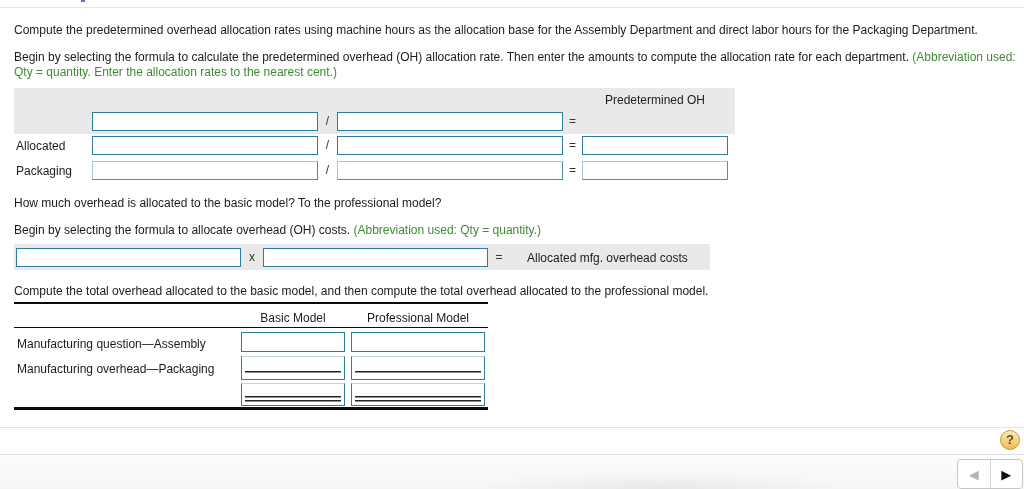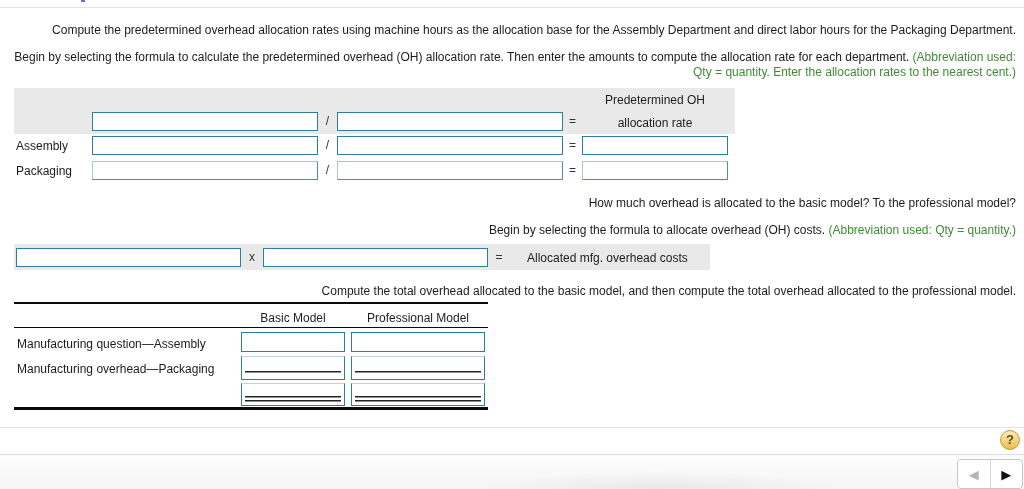--- a/index.html
+++ b/index.html
@@ -1,19 +1,19 @@
 <!DOCTYPE html>
 <html><head>
 <meta charset="utf-8">
 <style>
   html,body{margin:0;padding:0;background:#fff;}
   #page{position:relative;width:1024px;height:489px;background:#fff;overflow:hidden;
         font-family:"Liberation Sans",sans-serif;font-size:12px;color:#1c1c1c;}
   .hr{position:absolute;left:0;width:1024px;height:1px;background:#e4e4e4;}
-  .txt{position:absolute;line-height:15px;color:#1c1c1c;text-align:right;}
+  .txt{position:absolute;line-height:15px;color:#1c1c1c;}
   .green{color:#3f8b35;}
   .band{position:absolute;background:#e9e9e9;}
   .inp{position:absolute;box-sizing:border-box;border:1px solid #2e7d9c;background:#fff;
        height:19px;font:12px "Liberation Sans",sans-serif;padding:0 3px;outline:none;}
   .inp.lite{border-color:#a5c8d6 #4b8fa8;border-color:#a5c8d6 #4b90ab #4b90ab #a5c8d6;}
   .inp.lite-top{border-color:#bcd5e0 #2e7d9c #2e7d9c #2e7d9c;}
   .inp.u1{background-image:linear-gradient(#222,#222);background-repeat:no-repeat;
           background-size:calc(100% - 6px) 1.5px;background-position:3px calc(100% - 7px);}
   .inp.u2{background-image:linear-gradient(#222,#222),linear-gradient(#222,#222);
           background-repeat:no-repeat,no-repeat;
@@ -48,28 +48,27 @@
   <div class="txt" style="left:14px;top:23px;width:1002px">Compute the predetermined overhead allocation rates using machine hours as the allocation base for the Assembly Department and direct labor hours for the Packaging Department.</div>
 
   <div class="txt" style="left:14px;top:50px;width:1002px">
     <span>Begin by selecting the formula to calculate the predetermined overhead (OH) allocation rate. Then enter the amounts to compute the allocation rate for each department.</span>
     <span class="green">(Abbreviation used: Qty = quantity. Enter the allocation rates to the nearest cent.)</span>
   </div>
 
   <div class="band" style="left:14px;top:88px;width:721px;height:46px"></div>
 
   <div class="txt ctr" style="left:582px;top:93px;width:146px">Predetermined OH</div>
-  <div class="txt ctr" style="left:582px;top:116px;width:146px">allocation rate</div>
 
   <input type="text" class="inp" style="left: 92px; top: 112px; width: 226px;">
   <div class="sym" style="left:318px;top:112px;width:19px">/</div>
   <input type="text" class="inp" style="left: 337px; top: 112px; width: 226px;">
   <div class="sym" style="left:563px;top:112px;width:19px">=</div>
 
-  <div class="txt" style="left:16px;top:139px">Assembly</div>
+  <div class="txt" style="left:16px;top:139px">Allocated</div>
   <input type="text" class="inp" style="left: 92px; top: 136px; width: 226px;">
   <div class="sym" style="left:318px;top:136px;width:19px">/</div>
   <input type="text" class="inp" style="left: 337px; top: 136px; width: 226px;">
   <div class="sym" style="left:563px;top:136px;width:19px">=</div>
   <input type="text" class="inp" style="left: 582px; top: 136px; width: 146px;">
 
   <div class="txt" style="left:16px;top:164px">Packaging</div>
   <input type="text" class="inp lite" style="left: 92px; top: 161px; width: 226px;">
   <div class="sym" style="left:318px;top:161px;width:19px">/</div>
   <input type="text" class="inp lite" style="left: 337px; top: 161px; width: 226px;">

